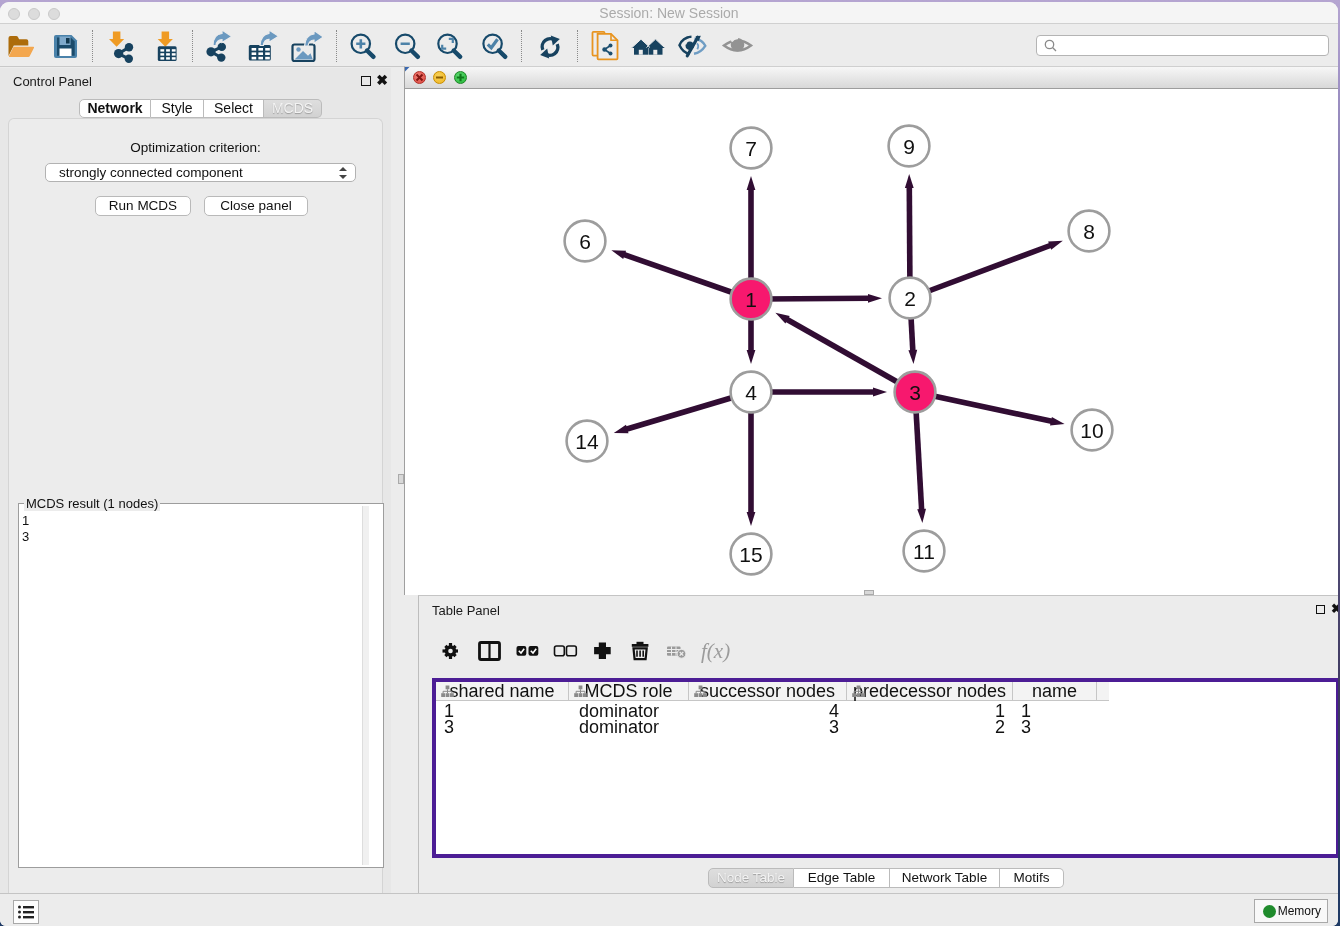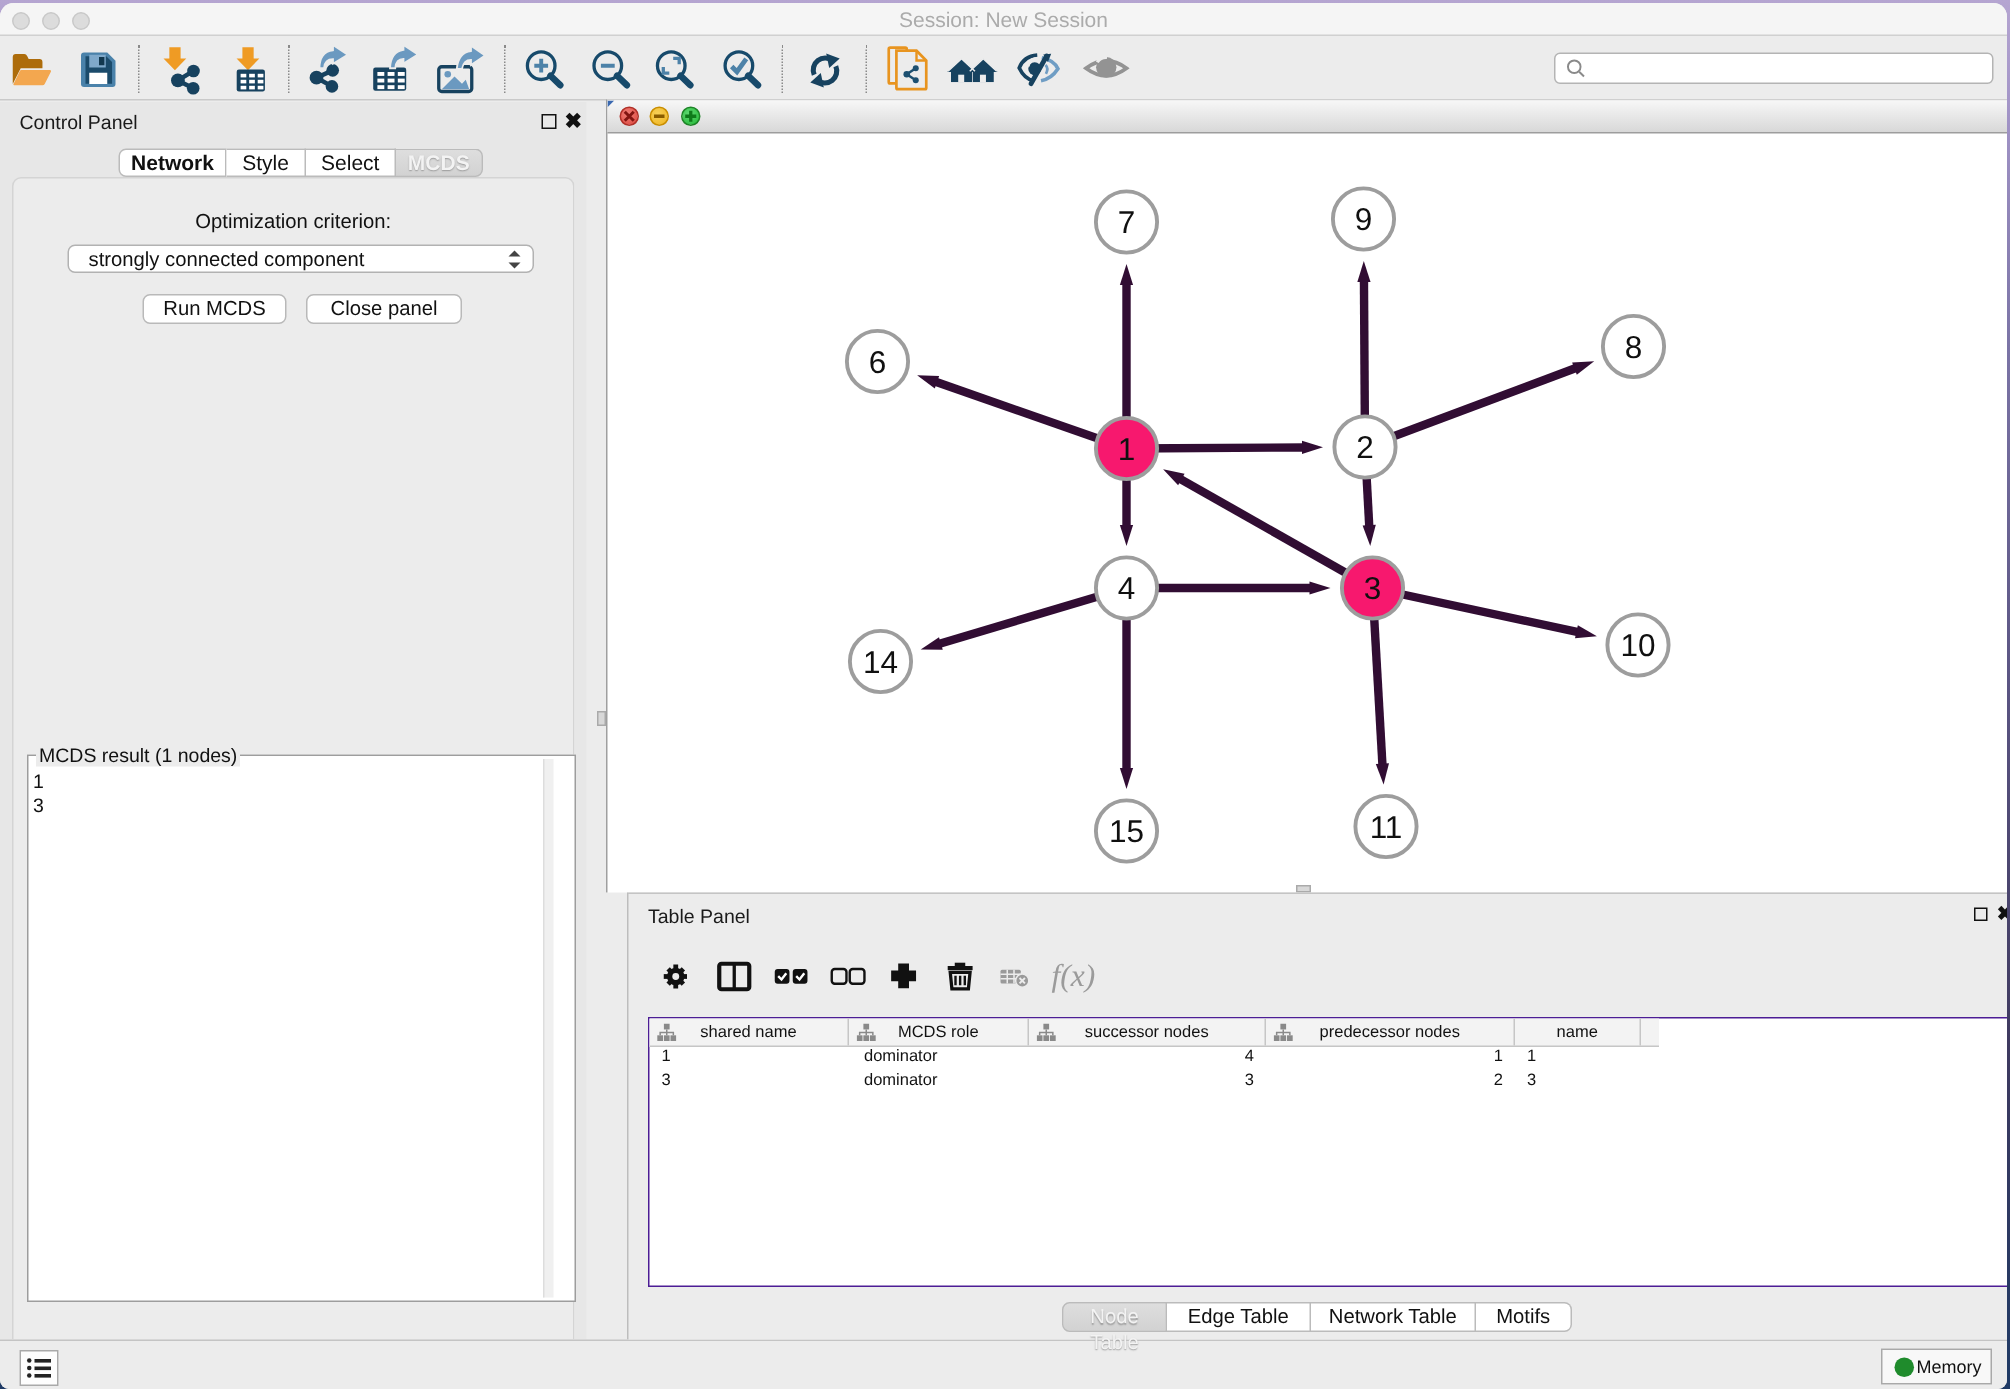--- a/index.html
+++ b/index.html
@@ -29,21 +29,21 @@
 #searchbox { position:absolute; left:1036px; top:10px; width:293px; height:21px;
   background:#fff; border:1px solid #b4b4b4; border-radius:4px; }
 
 #cpanel { position:absolute; left:0; top:66px; width:391px; height:825px;
   background:#e7e7e7; }
 #cpanel .hdr { position:absolute; left:13px; top:6px; font-size:13px; color:#1a1a1a; }
 .tabstrip { position:absolute; display:flex; font-size:14px; }
 .tabstrip .tab { background:#fff; border:1px solid #bbb; border-left:none;
   height:19px; line-height:16px; text-align:center; color:#111; }
 .tabstrip .tab:first-child { border-left:1px solid #bbb; border-radius:5px 0 0 5px;font-weight:bold; }
-.tabstrip .tab:last-child { border-radius:0 5px 5px 0;font-weight:bold; }
+.tabstrip .tab:last-child { border-radius:0 5px 5px 0; }
 .tab.dis { background:linear-gradient(#dedede,#d2d2d2); color:#f3f3f3;
   text-shadow:0 1px 1px #9a9a9a; }
 #mcdspanel { position:absolute; left:8px; top:50px; width:375px; height:775px;
   background:#ececec; border:1px solid #d4d4d4; border-radius:6px 6px 0 0; border-bottom:none;}
 #optlabel { position:absolute; width:100%; top:21px; text-align:center;
   font-size:13.5px; color:#111; }
 #combo { position:absolute; left:36px; top:44px; width:311px; height:19px;
   background:#fff; border:1px solid #b2b2b2; border-radius:5px;
   font-size:13.5px; color:#111; line-height:17px; padding-left:13px; }
 .btn { position:absolute; background:#fff; border:1px solid #b9b9b9; border-radius:5px;
@@ -74,21 +74,21 @@
 #nettitle .t { position:absolute; width:100%; top:3px; text-align:center;
   font-size:13.5px; color:#111;margin-top:48px; }
 .mbtn { position:absolute; top:4px; width:13px; height:13px; border-radius:50%; }
 #netcanvas { position:absolute; left:1px; top:23px; width:932px; height:501px; background:#fff; }
 
 #tpanel { position:absolute; left:404px; top:593px; width:934px; height:298px;
   background:#ececec; border-left:1px solid #bdbdbd; border-top:1px solid #c4c4c4;margin-left:14px; }
 #tpanel .hdr { position:absolute; left:13px; top:7px; font-size:13px; color:#1a1a1a; }
 #ttool { position:absolute; }
 #tbl { position:absolute; left:13px; top:82px; width:908px; height:180px;
-  background:#fff; border:1px solid #4c1d95; font-size:11px; color:#111; }
+  background:#fff; border:4px solid #4c1d95; font-size:18px; color:#111; }
 #tblhead { position:absolute; left:0; top:0; width:673px; height:19px;
   background:#f3f3f3; border-bottom:1px solid #c6c6c6; display:flex; }
 #tblhead .hc { border-right:1px solid #c6c6c6; position:relative; text-align:center;
   line-height:18px; }
 .hicon { position:absolute; left:5px; top:3px; }
 .row { position:absolute; left:0; height:16px; width:673px; }
 .cell { position:absolute; }
 
 #ttabs { position:absolute; left:289px; top:272px; display:flex; font-size:13.5px; }
 #ttabs .tab { background:#fff; border:1px solid #bbb; border-left:none; height:20px;
@@ -473,19 +473,19 @@
       </div>
       <div class="row" style="top:35px">
         <div class="cell" style="left:8px">3</div>
         <div class="cell" style="left:143px">dominator</div>
         <div class="cell" style="left:253px;width:150px;text-align:right">3</div>
         <div class="cell" style="left:411px;width:158px;text-align:right">2</div>
         <div class="cell" style="left:585px">3</div>
       </div>
     </div>
     <div id="ttabs">
-      <div class="tab" style="width:70px">Node Table</div>
+      <div class="tab" style="width:86px">Node Table</div>
         <div class="tab" style="width:96px">Edge Table</div>
       <div class="tab" style="width:110px">Network Table</div>
         <div class="tab" style="width:64px">Motifs</div>
     </div>
   </div>
 </div>
 
 </body></html>

